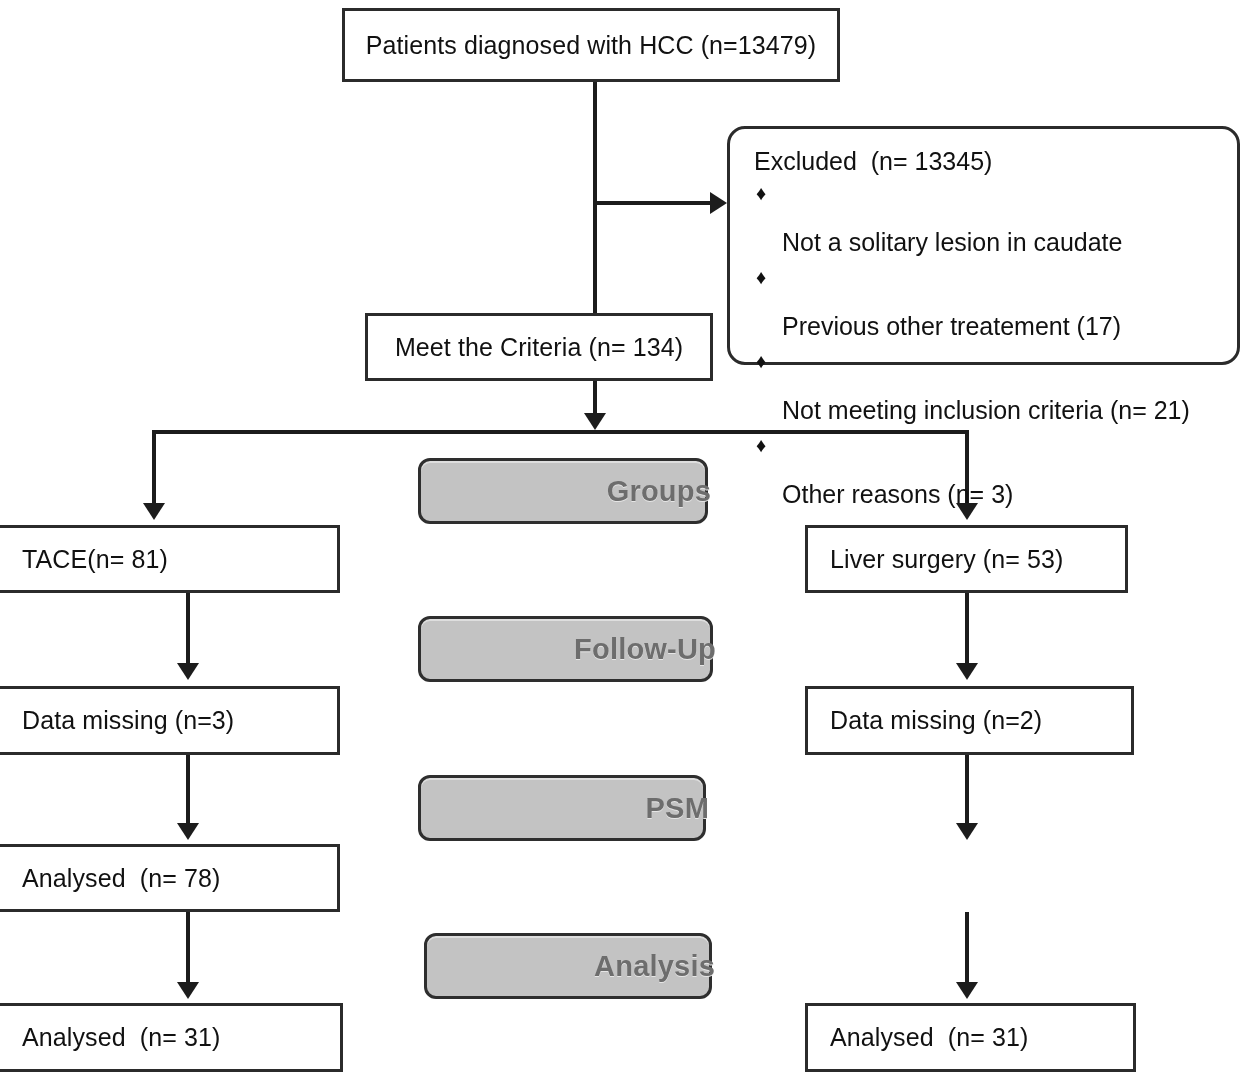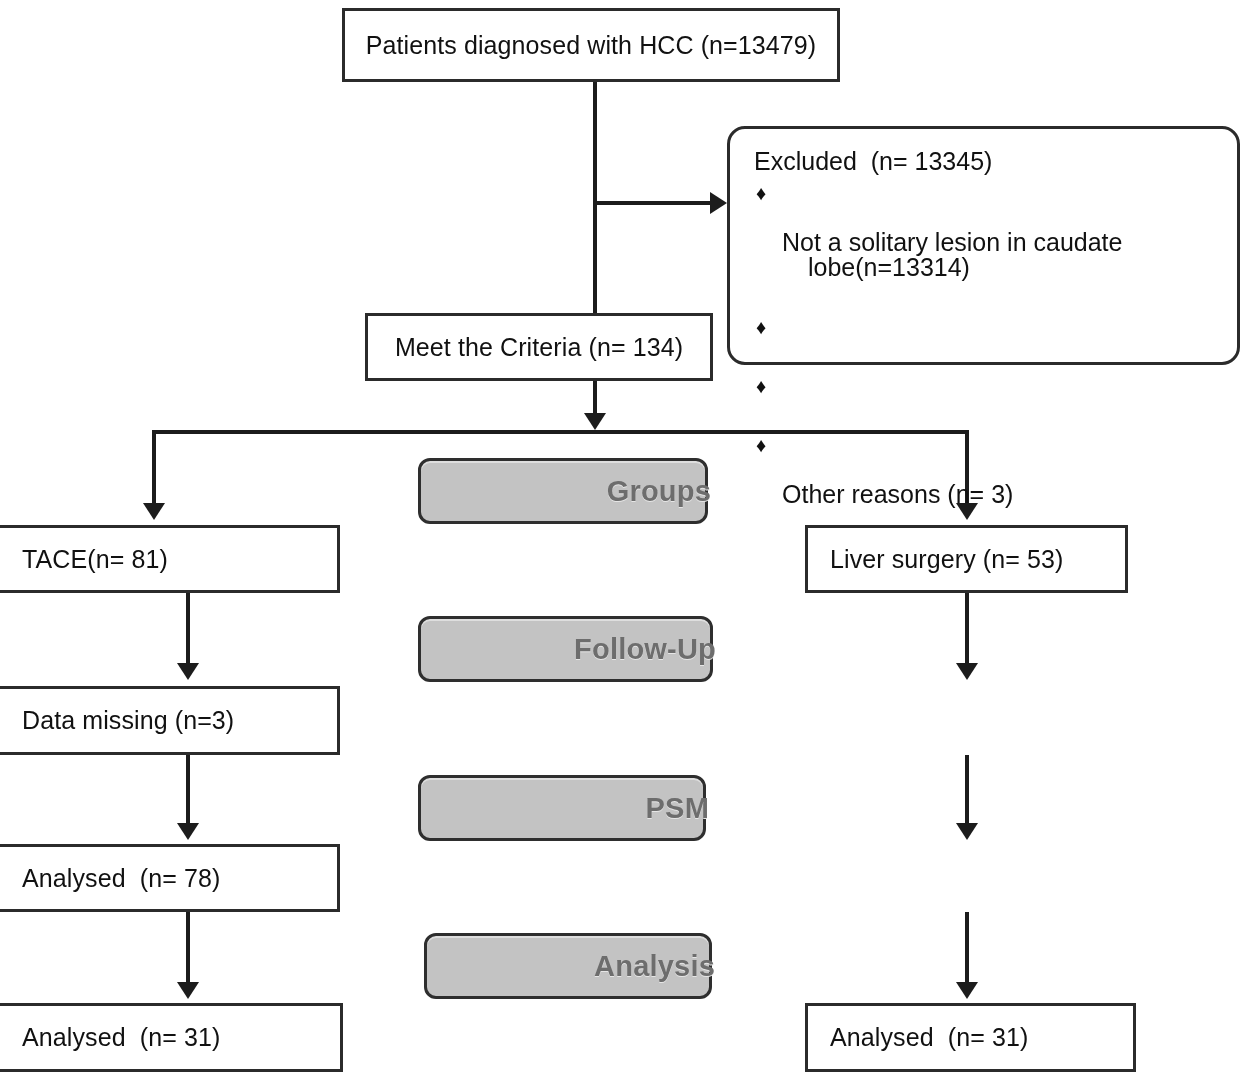--- a/index.html
+++ b/index.html
@@ -170,27 +170,28 @@
   <div class="node center" style="left:342px; top:8px; width:498px; height:74px;">
     <span class="node-text">Patients diagnosed with HCC (n=13479)</span>
   </div>
 
   <div class="excl-box" style="left:727px; top:126px; width:513px; height:239px;border-radius:18px;">
     <div class="excl-title">Excluded  (n= 13345)</div>
     <ul class="excl-list">
       <li class="excl-item">
         <span class="excl-bullet">♦</span>
         <span>Not a solitary lesion in caudate</span>
-        <span class="excl-cont">lobe(n=13314)</span>
-      </li>
-      <li class="excl-item">
-        <span class="excl-bullet">♦</span>
-      </li>
-      <li class="excl-item">
-        <span class="excl-bullet">♦</span>
+      </li>
+      <li class="excl-item">
+        <span class="excl-bullet">♦</span>
+        <span>Previous other treatement (17)</span>
+      </li>
+      <li class="excl-item">
+        <span class="excl-bullet">♦</span>
+        <span>Not meeting inclusion criteria (n= 21)</span>
       </li>
       <li class="excl-item">
         <span class="excl-bullet">♦</span>
         <span>Other reasons (n= 3)</span>
       </li>
     </ul>
   </div>
 
   <div class="node center" style="left:365px; top:313px; width:348px; height:68px;">
     <span class="node-text">Meet the Criteria (n= 134)</span>
@@ -218,17 +219,20 @@
   <div class="node left" style="left:-3px; top:844px; width:343px; height:68px;">
     <span class="node-text">Analysed  (n= 78)</span>
   </div>
   <div class="node left" style="left:-3px; top:1003px; width:346px; height:69px;">
     <span class="node-text">Analysed  (n= 31)</span>
   </div>
 
   <div class="node left" style="left:805px; top:525px; width:323px; height:68px;">
     <span class="node-text">Liver surgery (n= 53)</span>
   </div>
+  <div class="node left" style="left:805px; top:686px; width:329px; height:69px;">
+    <span class="node-text">Data missing (n=2)</span>
+  </div>
   <div class="node left" style="left:805px; top:1003px; width:331px; height:69px;">
     <span class="node-text">Analysed  (n= 31)</span>
   </div>
 
 </div>
 
 </body></html>

